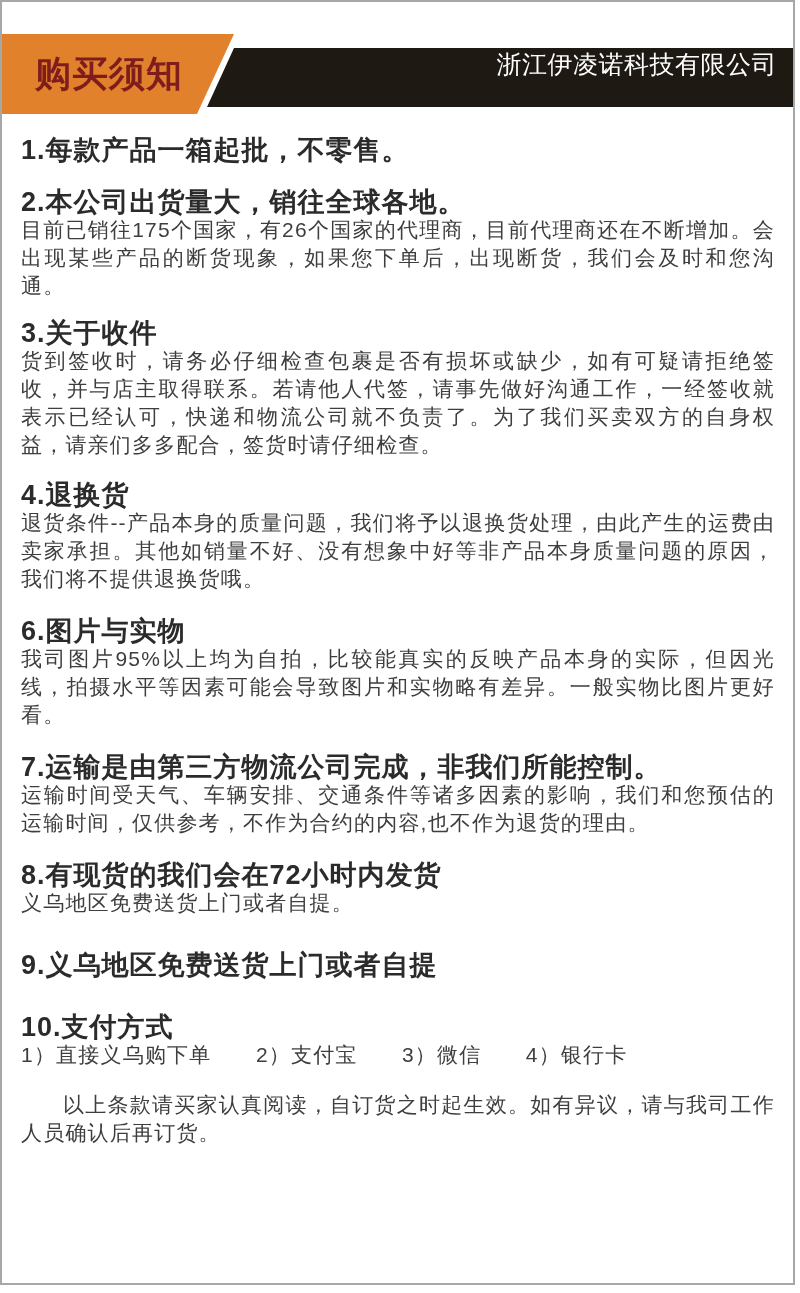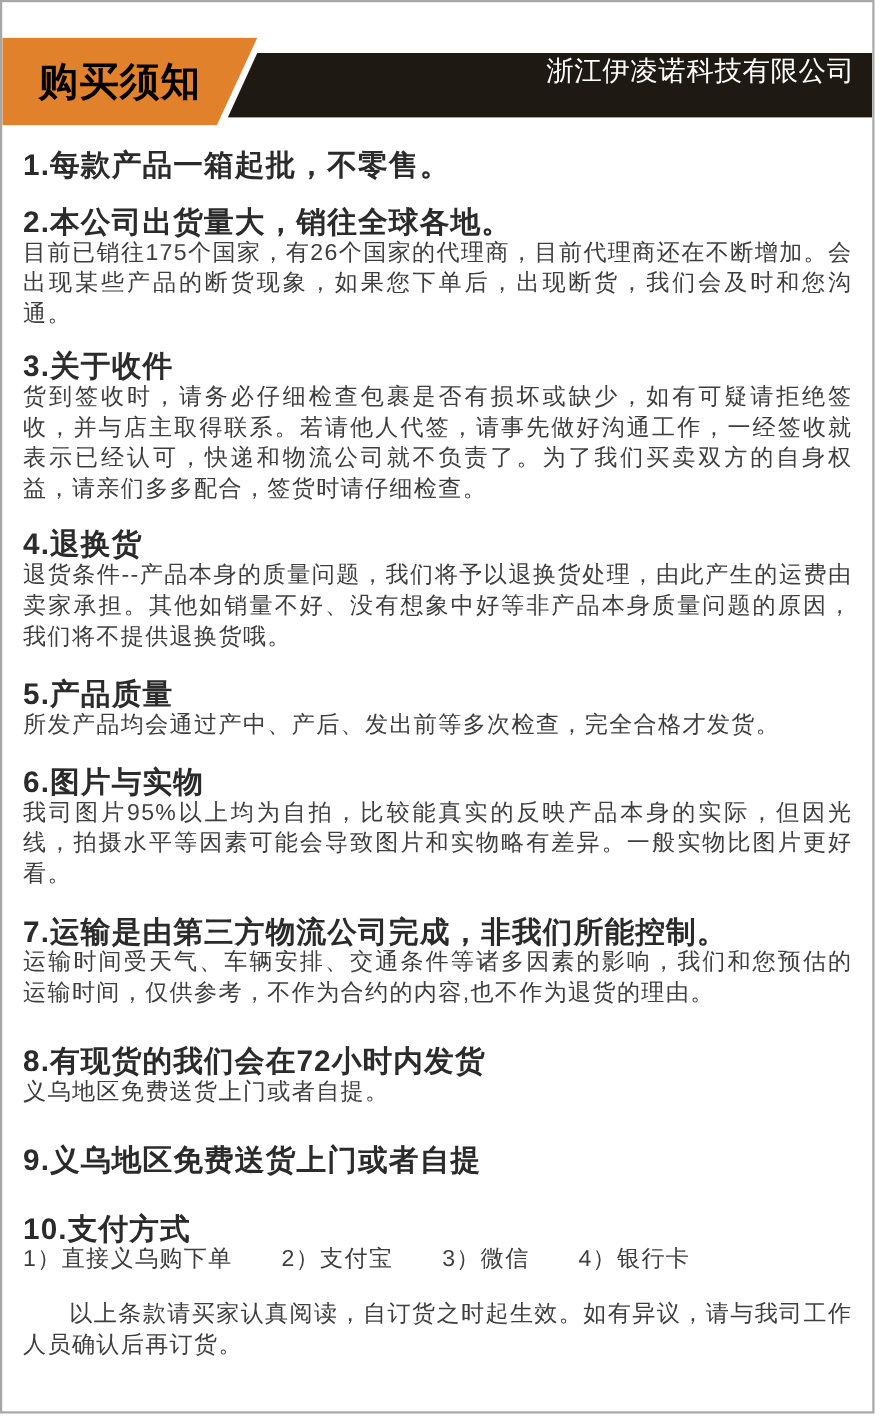--- a/index.html
+++ b/index.html
@@ -39,21 +39,21 @@
     top: 32px;
     width: 232px;
     height: 80px;
     background: #e2812c;
     clip-path: polygon(0 0, 100% 0, calc(100% - 37px) 100%, 0 100%);
     display: flex;
     align-items: center;
   }
   .hdr-orange .badge-label {
     padding-left: 33px;
-    color: #000000;
+    color: #7f1d1d;
     font-size: 36px;
     font-weight: bold;
     letter-spacing: 1px;
     white-space: nowrap;
   }
   .hdr-black {
     position: absolute;
     left: 205px;
     right: 0;
     top: 46px;
@@ -147,24 +147,20 @@
   <section class="sec">
     <h2 class="sec-title">3.关于收件</h2>
     <p class="sec-body">货到签收时，请务必仔细检查包裹是否有损坏或缺少，如有可疑请拒绝签收，并与店主取得联系。若请他人代签，请事先做好沟通工作，一经签收就表示已经认可，快递和物流公司就不负责了。为了我们买卖双方的自身权益，请亲们多多配合，签货时请仔细检查。</p>
   </section>
 
   <section class="sec">
     <h2 class="sec-title">4.退换货</h2>
     <p class="sec-body">退货条件--产品本身的质量问题，我们将予以退换货处理，由此产生的运费由卖家承担。其他如销量不好、没有想象中好等非产品本身质量问题的原因，我们将不提供退换货哦。</p>
   </section>
 
-  <section class="sec">
-    <h2 class="sec-title">5.产品质量</h2>
-    <p class="sec-body">所发产品均会通过产中、产后、发出前等多次检查，完全合格才发货。</p>
-  </section>
 
   <section class="sec">
     <h2 class="sec-title">6.图片与实物</h2>
     <p class="sec-body">我司图片95%以上均为自拍，比较能真实的反映产品本身的实际，但因光线，拍摄水平等因素可能会导致图片和实物略有差异。一般实物比图片更好看。</p>
   </section>
 
   <section class="sec">
     <h2 class="sec-title">7.运输是由第三方物流公司完成，非我们所能控制。</h2>
     <p class="sec-body">运输时间受天气、车辆安排、交通条件等诸多因素的影响，我们和您预估的运输时间，仅供参考，不作为合约的内容,也不作为退货的理由。</p>
   </section>

